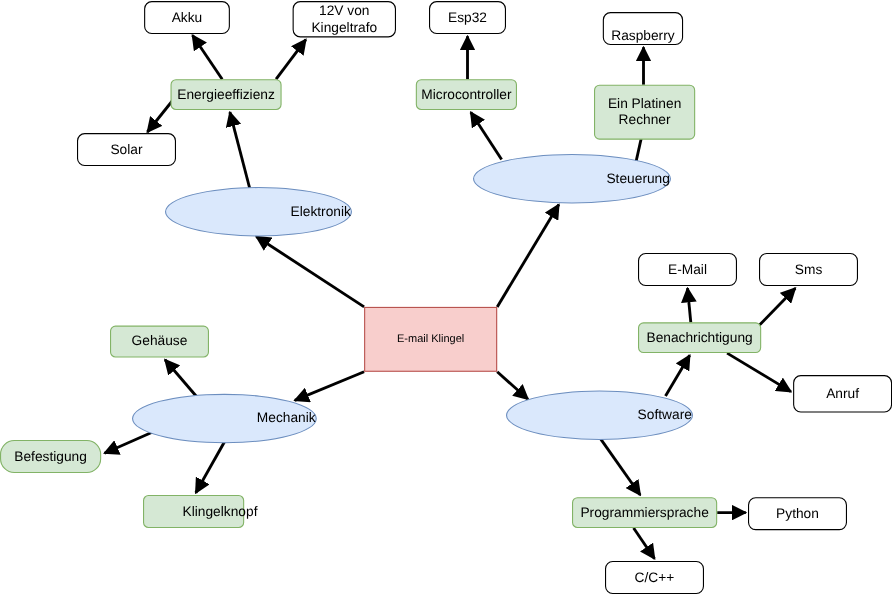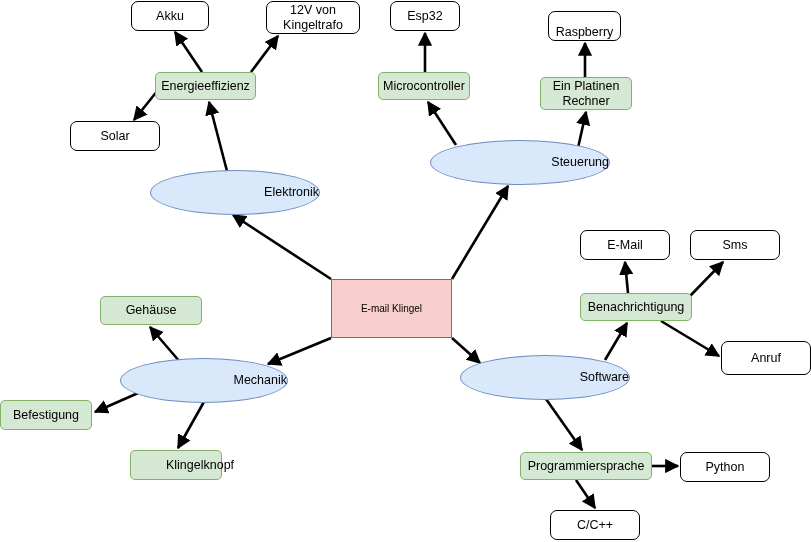--- a/index.html
+++ b/index.html
@@ -112,32 +112,32 @@
   <div class="node leaf" style="left: 70px; top: 121px; width: 90px; height: 30px;">
     <span>Solar</span>
   </div>
 
   <div class="node branch" style="left: 378px; top: 72px; width: 92px; height: 28px;">
     <span>Microcontroller</span>
   </div>
   <div class="node leaf" style="left: 390px; top: 1px; width: 70px; height: 30px;">
     <span>Esp32</span>
   </div>
-  <div class="node branch" style="left: 540px; top: 77px; width: 92px; height: 33px;">
+  <div class="node branch" style="left: 540px; top: 77px; width: 92px; height: 50px;">
     <span>Ein Platinen
 Rechner</span>
   </div>
   <div class="node leaf" style="left: 548px; top: 11px; width: 73px; height: 30px; align-items: flex-end;">
     <span>Raspberry</span>
   </div>
 
-  <div class="node branch" style="left: 100px; top: 296px; width: 102px; height: 29px;">
+  <div class="node branch" style="left: 100px; top: 296px; width: 90px; height: 29px;">
     <span>Gehäuse</span>
   </div>
-  <div class="node branch" style="left: 0px; top: 400px; width: 92px; height: 30px;">
+  <div class="node branch" style="left: 0px; top: 400px; width: 92px; height: 30px; border-radius: 13px;">
     <span>Befestigung</span>
   </div>
   <div class="node branch" style="left: 130px; top: 450px; width: 92px; height: 30px; padding-left: 48px;">
     <span>Klingelknopf</span>
   </div>
 
   <div class="node branch" style="left: 580px; top: 293px; width: 112px; height: 28px;">
     <span>Benachrichtigung</span>
   </div>
   <div class="node leaf" style="left: 580px; top: 230px; width: 90px; height: 30px;">

